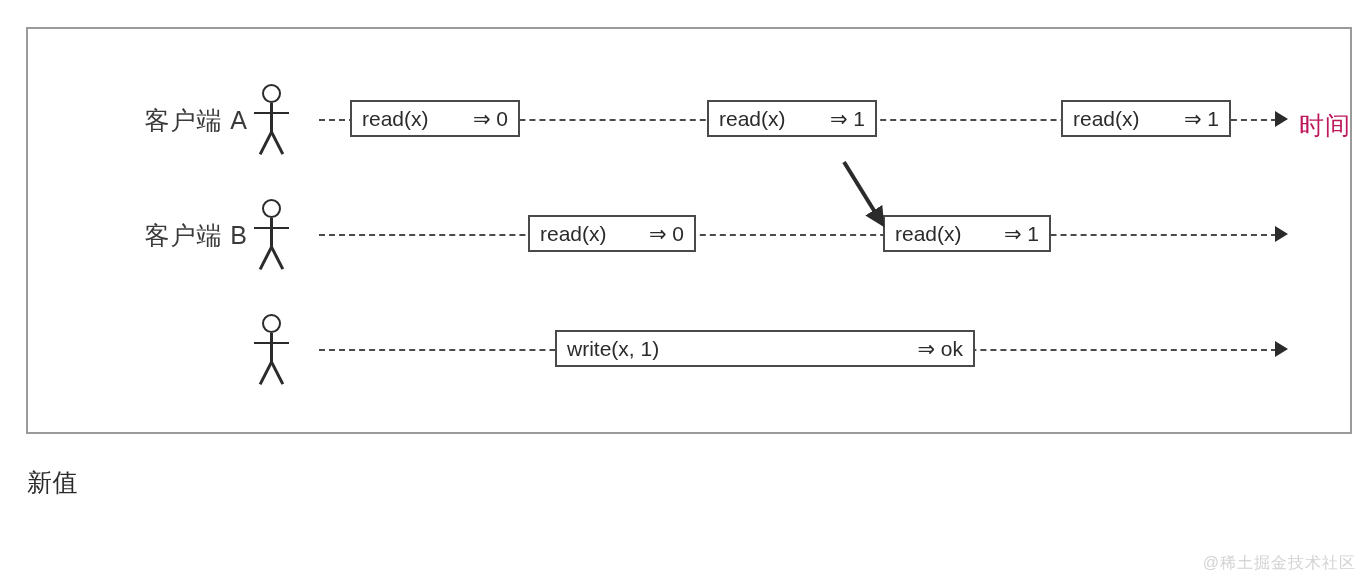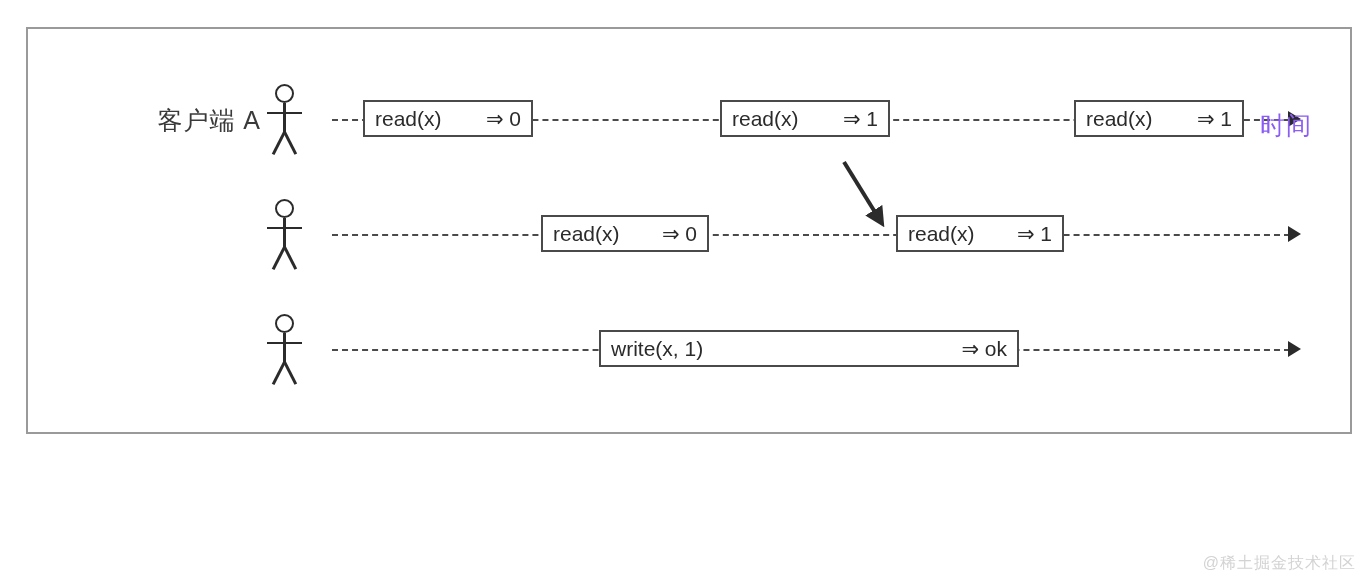--- a/index.html
+++ b/index.html
@@ -27,21 +27,20 @@
     box-sizing: border-box;
     background: #ffffff;
   }
 
   
   .lane {
     position: absolute;
     left: 0;
     width: 100%;
     height: 110px;
-    margin-left: 13px;
   }
   .lane-a { top: 33px; }
   .lane-b { top: 148px; }
   .lane-c { top: 263px; }
 
   .lane-label {
     position: absolute;
     left: 60px;
     top: 42px;
     width: 160px;
@@ -128,25 +127,25 @@
     font-size: 21px;
     color: #2b2b2b;
     white-space: nowrap;
   }
   .op-name { }
   .op-result { }
 
   
   #time-label {
     position: absolute;
-    left: 1219px;
+    left: 1271px;
     top: 47px;
     font-size: 25px;
     letter-spacing: 1px;
-    color: #8b5cf6;
+    color: #be185d;
     white-space: nowrap;
   }
 
   
   #causality-arrow {
     position: absolute;
     left: 810px;
     top: 128px;
     width: 80px;
     height: 80px;
@@ -210,20 +209,21 @@
     <div class="op-box" style="left:1033px; width:170px;">
       <span class="op-name">read(x)</span>
       <span class="op-result">⇒ 1</span>
     </div>
 
     <div id="time-label">时间</div>
   </div>
 
   <div class="lane lane-b">
 
+    <div class="lane-label">客户端 B</div>
 
     <div class="actor">
       <div class="actor-head"></div>
       <div class="actor-body"></div>
       <div class="actor-arms"></div>
       <div class="actor-leg left"></div>
       <div class="actor-leg right"></div>
     </div>
 
     <div class="timeline" style="left:291px; width:958px;"></div>
@@ -247,33 +247,34 @@
       <div class="actor-head"></div>
       <div class="actor-body"></div>
       <div class="actor-arms"></div>
       <div class="actor-leg left"></div>
       <div class="actor-leg right"></div>
     </div>
 
     <div class="timeline" style="left:291px; width:958px;"></div>
     <div class="timeline-arrow" style="left:1247px;"></div>
 
-    <div class="op-box" style="left:558px; width:420px;">
+    <div class="op-box" style="left:527px; width:420px;">
       <span class="op-name">write(x, 1)</span>
       <span class="op-result">⇒ ok</span>
     </div>
   </div>
 
   <svg id="causality-arrow" viewBox="0 0 80 80">
     <defs>
       <marker id="arrowhead" markerWidth="5" markerHeight="5" refX="2" refY="2.5" orient="auto">
         <polygon points="0,0 5,2.5 0,5" fill="#2b2b2b"></polygon>
       </marker>
     </defs>
     <line x1="6" y1="5" x2="40" y2="60" stroke="#2b2b2b" stroke-width="4" marker-end="url(#arrowhead)"></line>
   </svg>
 
 </div>
 
 <div id="caption">
+  <div>新值</div>
 </div>
 
 <div id="watermark">@稀土掘金技术社区</div>
 
 </body></html>

